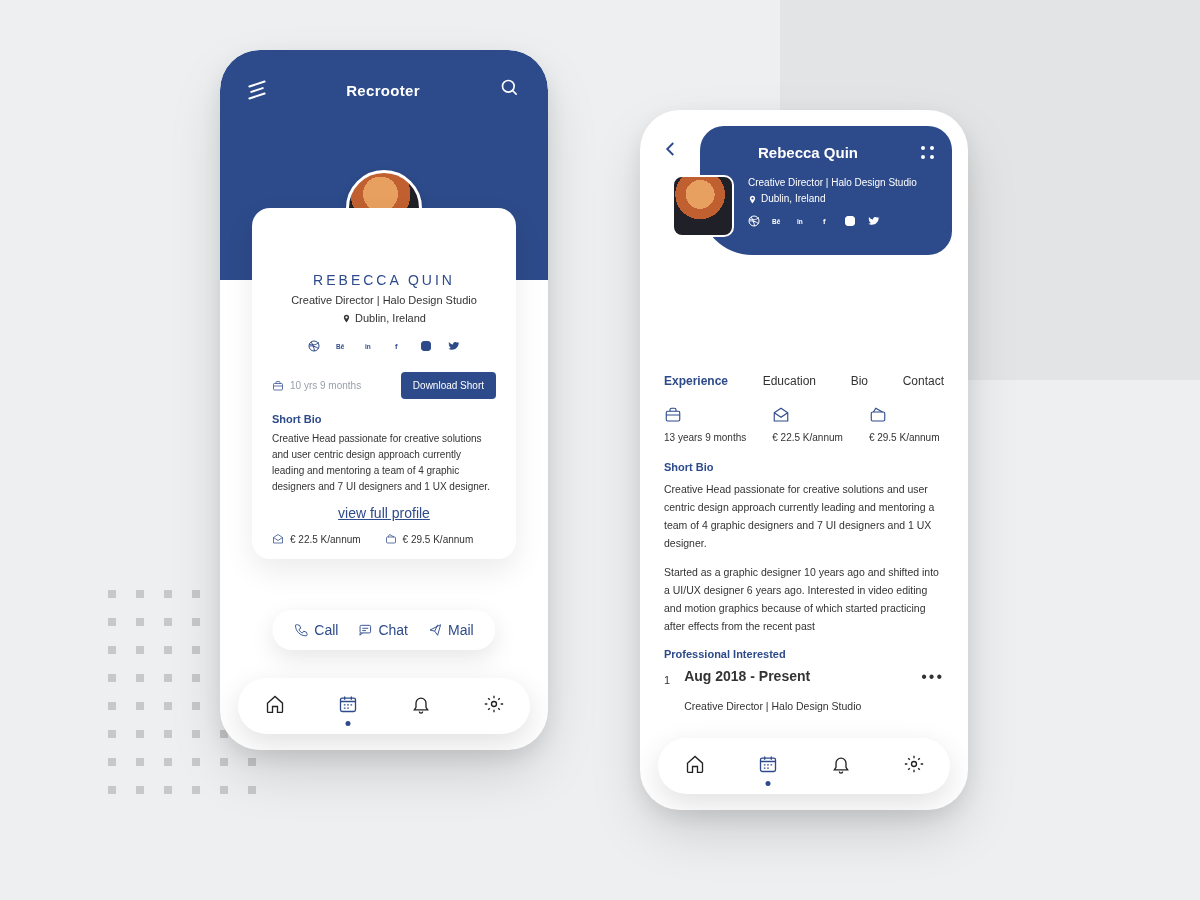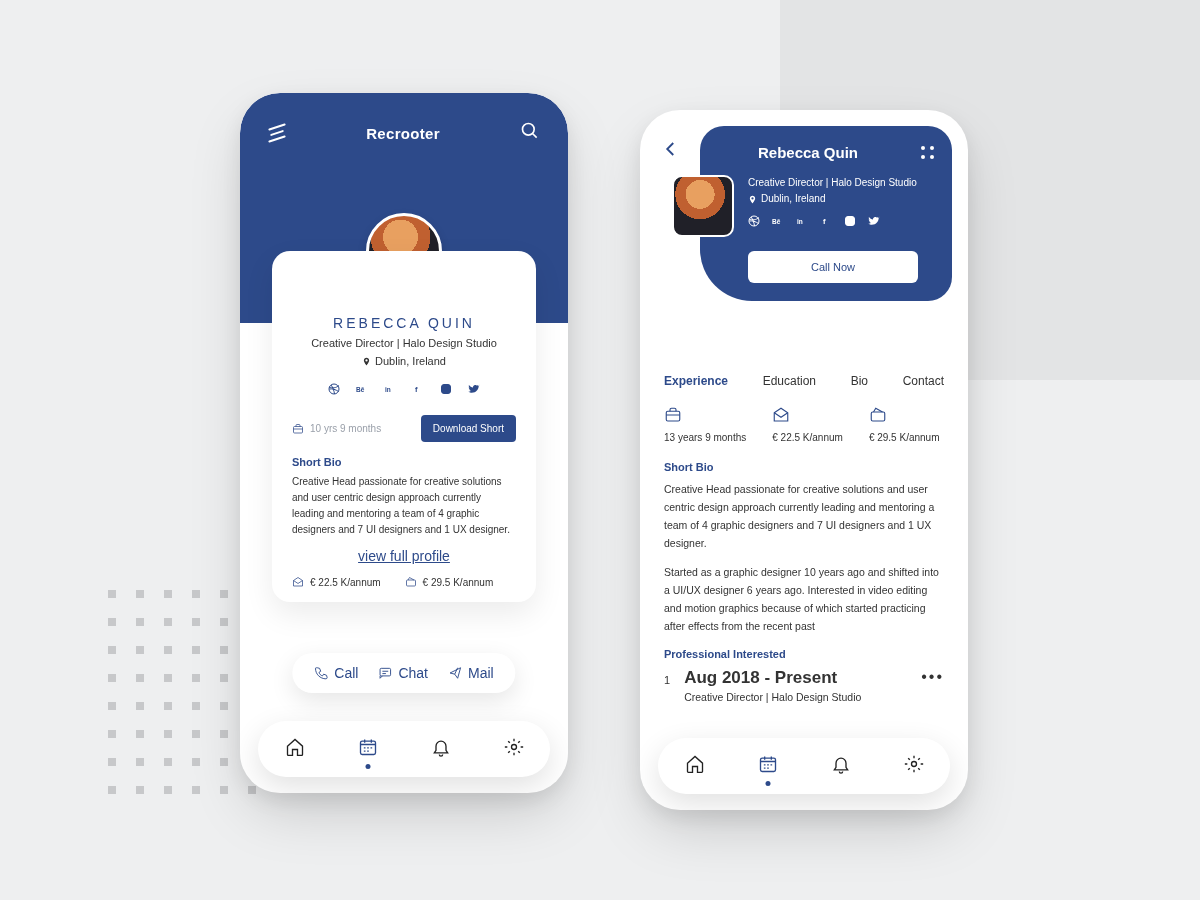--- a/index.html
+++ b/index.html
@@ -14,21 +14,21 @@
   *{box-sizing:border-box;margin:0;padding:0;font-family:"Segoe UI",Arial,Helvetica,sans-serif;}
   body{background:var(--bg);width:1200px;height:900px;position:relative;overflow:hidden;color:var(--text);}
   
   .right-panel{position:absolute;top:0;right:0;width:420px;height:380px;background:var(--bg2);}
   
   .dots{position:absolute;left:108px;top:590px;display:grid;grid-template-columns:repeat(6,8px);grid-auto-rows:8px;gap:20px;}
   .dots span{width:8px;height:8px;background:#c7c8ca;}
   .stage{position:absolute;top:50px;left:0;width:1200px;height:830px;}
 
   .phone{position:absolute;width:328px;height:700px;background:#fff;border-radius:40px;box-shadow:0 24px 60px -10px rgba(0,0,0,.18),0 8px 20px rgba(0,0,0,.08);overflow:hidden;}
-  .phone.a{left:240px;top:0;margin-top:43px;}
+  .phone.a{left:220px;top:0;}
   .phone.b{left:640px;top:60px;}
 
   
   .a .hdr{height:230px;background:var(--navy);border-radius:40px 40px 0 0;position:relative;color:#fff;}
   .a .topbar{position:absolute;top:28px;left:0;right:0;display:flex;align-items:center;justify-content:space-between;padding:0 28px;}
   .a .brand{font-weight:700;font-size:15px;letter-spacing:.3px;}
   .a .menu-ic{width:18px;height:14px;position:relative;}
   .a .menu-ic::before,.a .menu-ic::after,.a .menu-ic span{content:"";position:absolute;left:0;width:18px;height:2px;background:#fff;border-radius:2px;transform:rotate(-18deg);}
   .a .menu-ic::before{top:0;} .a .menu-ic span{top:6px;width:14px;left:2px;} .a .menu-ic::after{top:12px;}
   .a .search-ic svg{width:20px;height:20px;stroke:#fff;fill:none;stroke-width:2;}
@@ -79,21 +79,21 @@
   .b .tabs div{cursor:pointer;}
   .b .tabs .on{color:var(--navy);font-weight:600;}
   .b .stats{display:flex;gap:26px;margin-bottom:18px;}
   .b .stat{font-size:10px;color:#333;}
   .b .stat svg{width:18px;height:18px;stroke:var(--navy);fill:none;stroke-width:1.5;display:block;margin-bottom:8px;}
   .b .shead{color:var(--navy);font-weight:600;font-size:11px;margin-bottom:8px;}
   .b .para{font-size:10.5px;line-height:1.7;margin-bottom:12px;color:#333;}
   .b .exp-item{display:flex;align-items:flex-start;gap:14px;margin-top:8px;}
   .b .exp-item .n{font-size:11px;color:#333;margin-top:6px;}
   .b .exp-item .c{flex:1;}
-  .b .exp-item .d{font-size:17px;font-weight:600;margin-bottom:3px;}
+  .b .exp-item .d{font-size:14px;font-weight:600;margin-bottom:16px;}
   .b .exp-item .r{font-size:10.5px;color:#333;}
   .b .exp-item .dots3{font-size:16px;letter-spacing:2px;color:#333;cursor:pointer;}
 
   .pin{width:9px;height:9px;}
   .smic{width:12px;height:12px;stroke:var(--navy);fill:none;stroke-width:1.5;}
 </style>
 </head>
 <body>
 
 <div class="right-panel"></div>
@@ -318,21 +318,20 @@
                     <rect x="3" y="3" width="18" height="18" rx="5"></rect>
                     <circle cx="12" cy="12" r="4"></circle>
                     <circle cx="17.5" cy="6.5" r="1" fill="currentColor"></circle>
                   </svg></span>
             <span><svg viewBox="0 0 24 24">
                     <path d="M22 5c-1 .5-2 .8-3 1 1-1 1-2 1-2-1 .6-2 1-3 1-1-1-2-1-3-1-2 0-4 2-4 4 0 .3 0 .6.1.9C7 9 4 7 2 4c-.3.6-.5 1-.5 2 0 1 1 3 2 3-1 0-1 0-2-.5 0 2 1 4 3 4-1 .2-1 .2-2 0 1 2 2 3 4 3-2 1-4 2-6 2 2 1 5 2 7 2 9 0 14-7 14-14 1-.7 2-1.5 2-2.5z"></path>
                   </svg></span>
           </div>
         </div>
       </div>
-      <button class="call">Call Now</button>
     </div>
   </div>
 
   <div class="body">
     <div class="tabs">
       <div class="on">Experience</div>
       <div>Education</div>
       <div>Bio</div>
       <div>Contact</div>
     </div>

